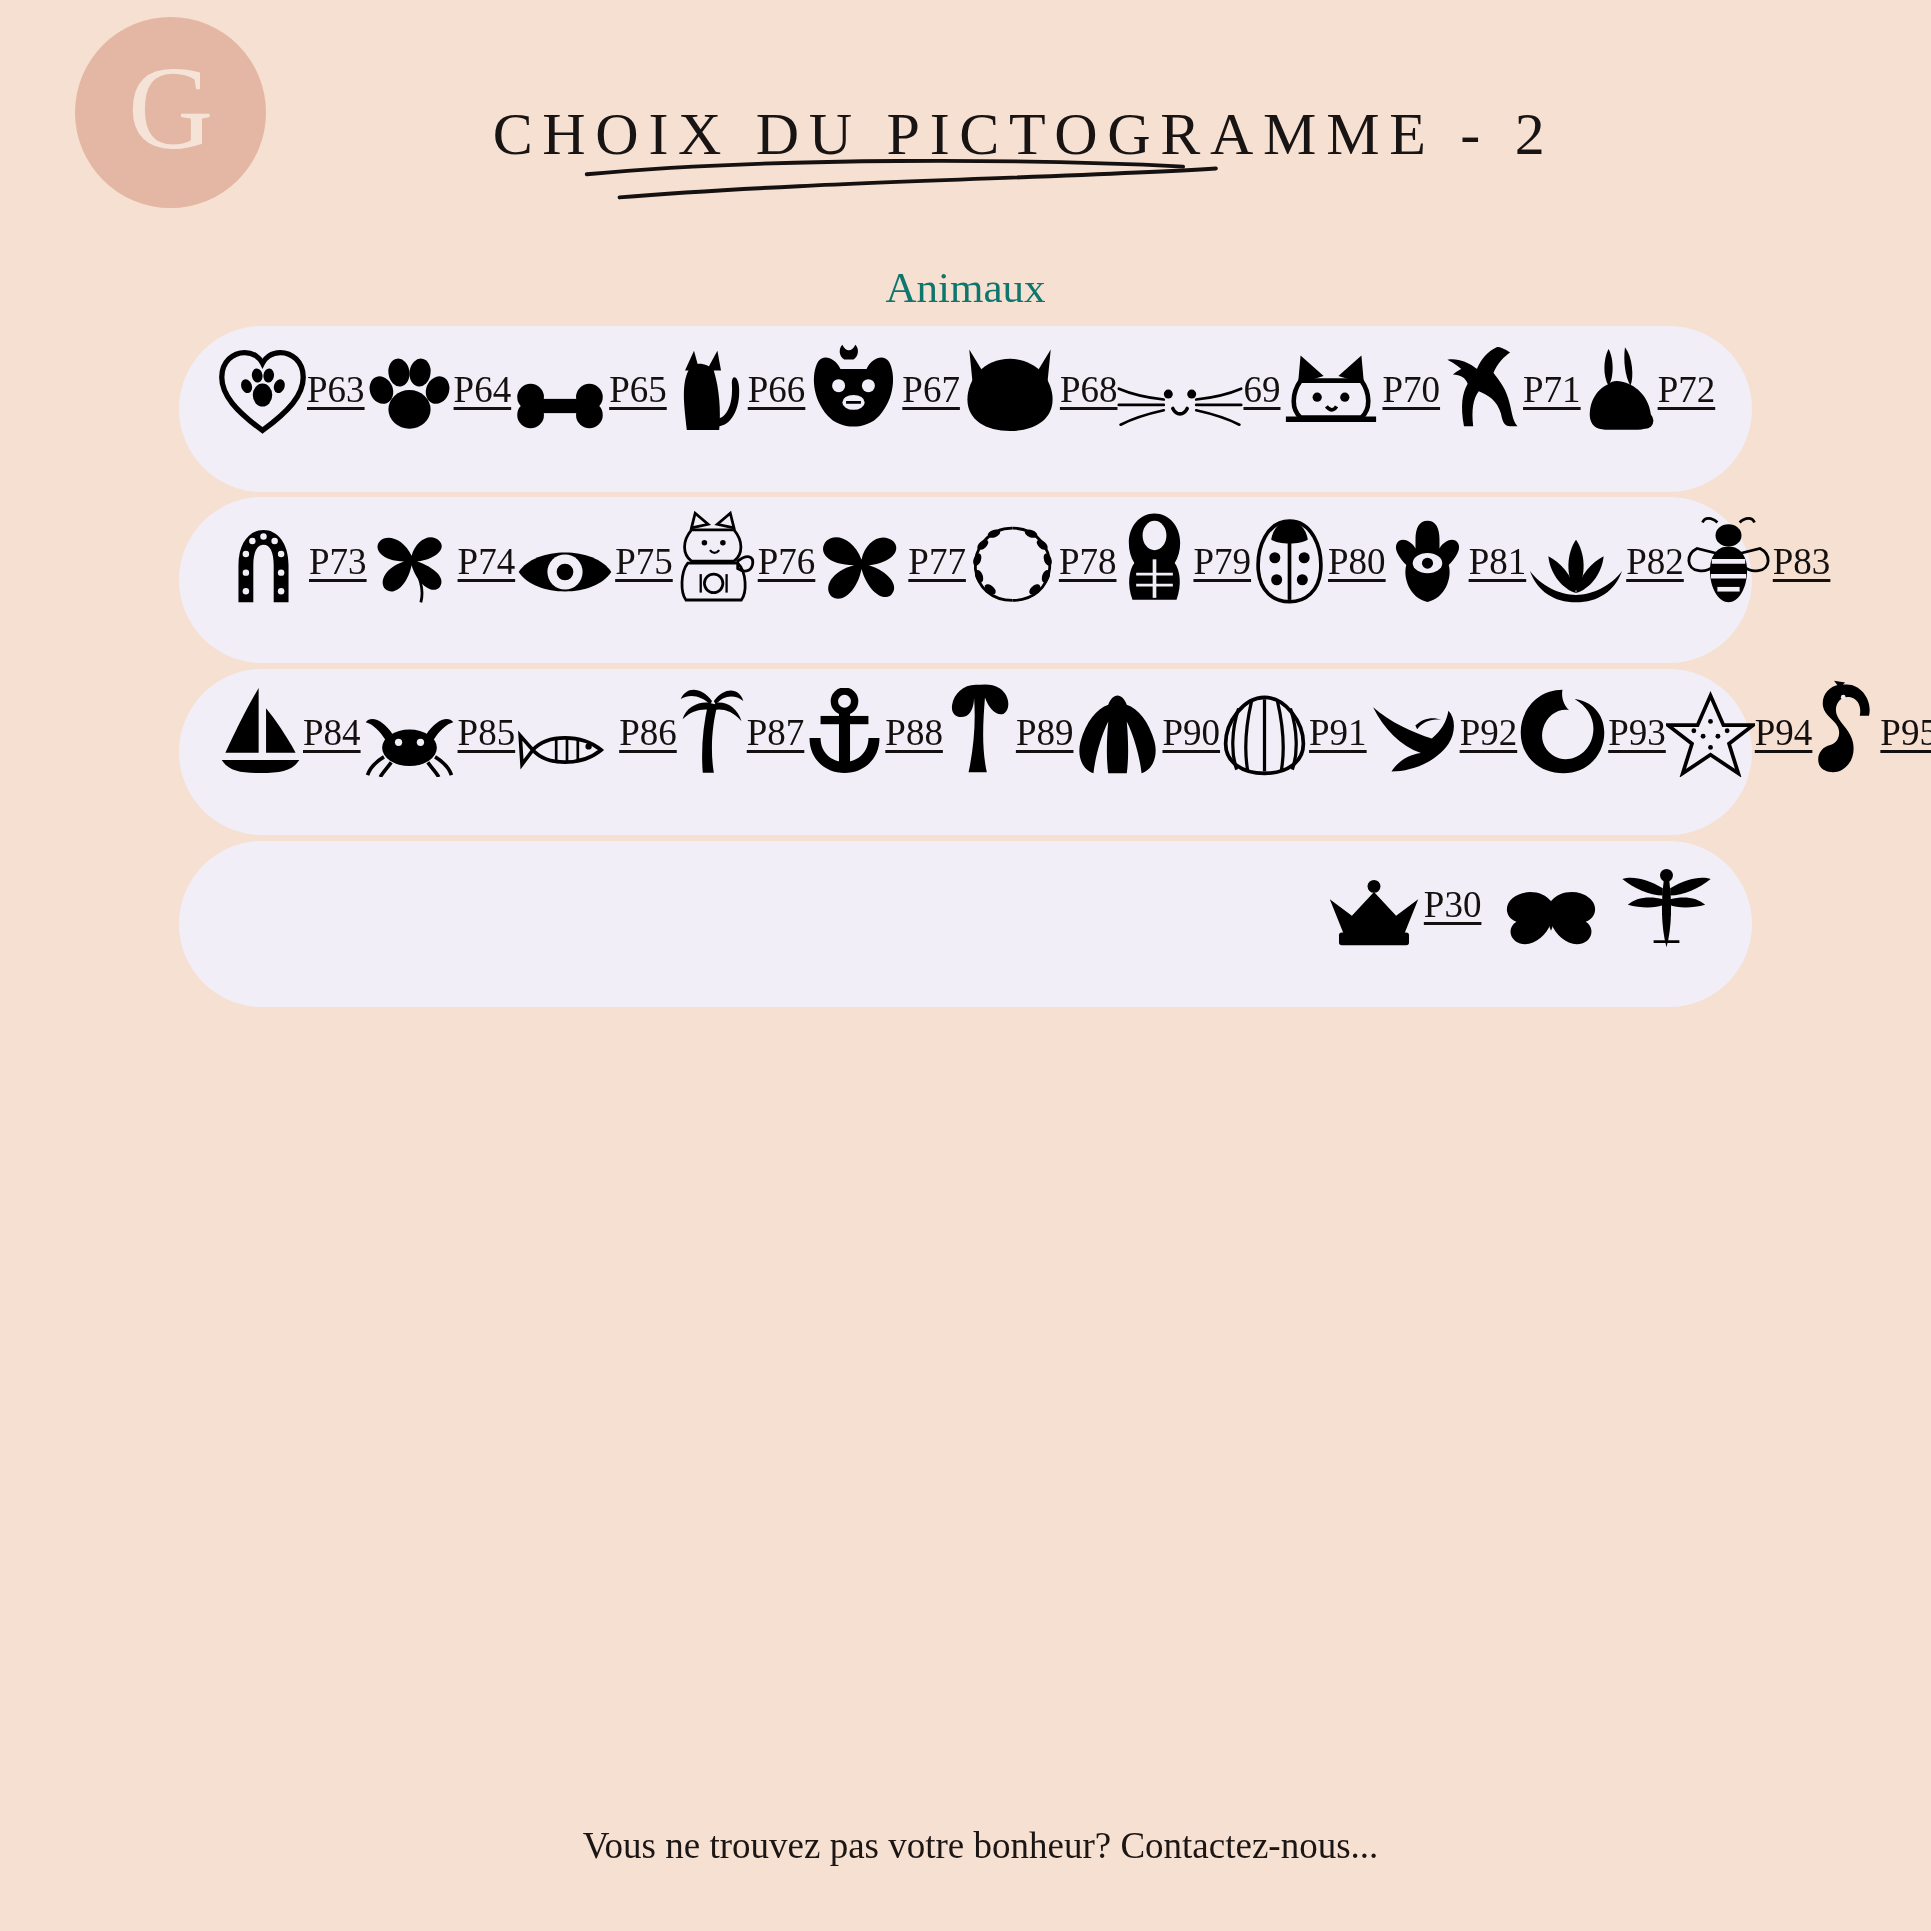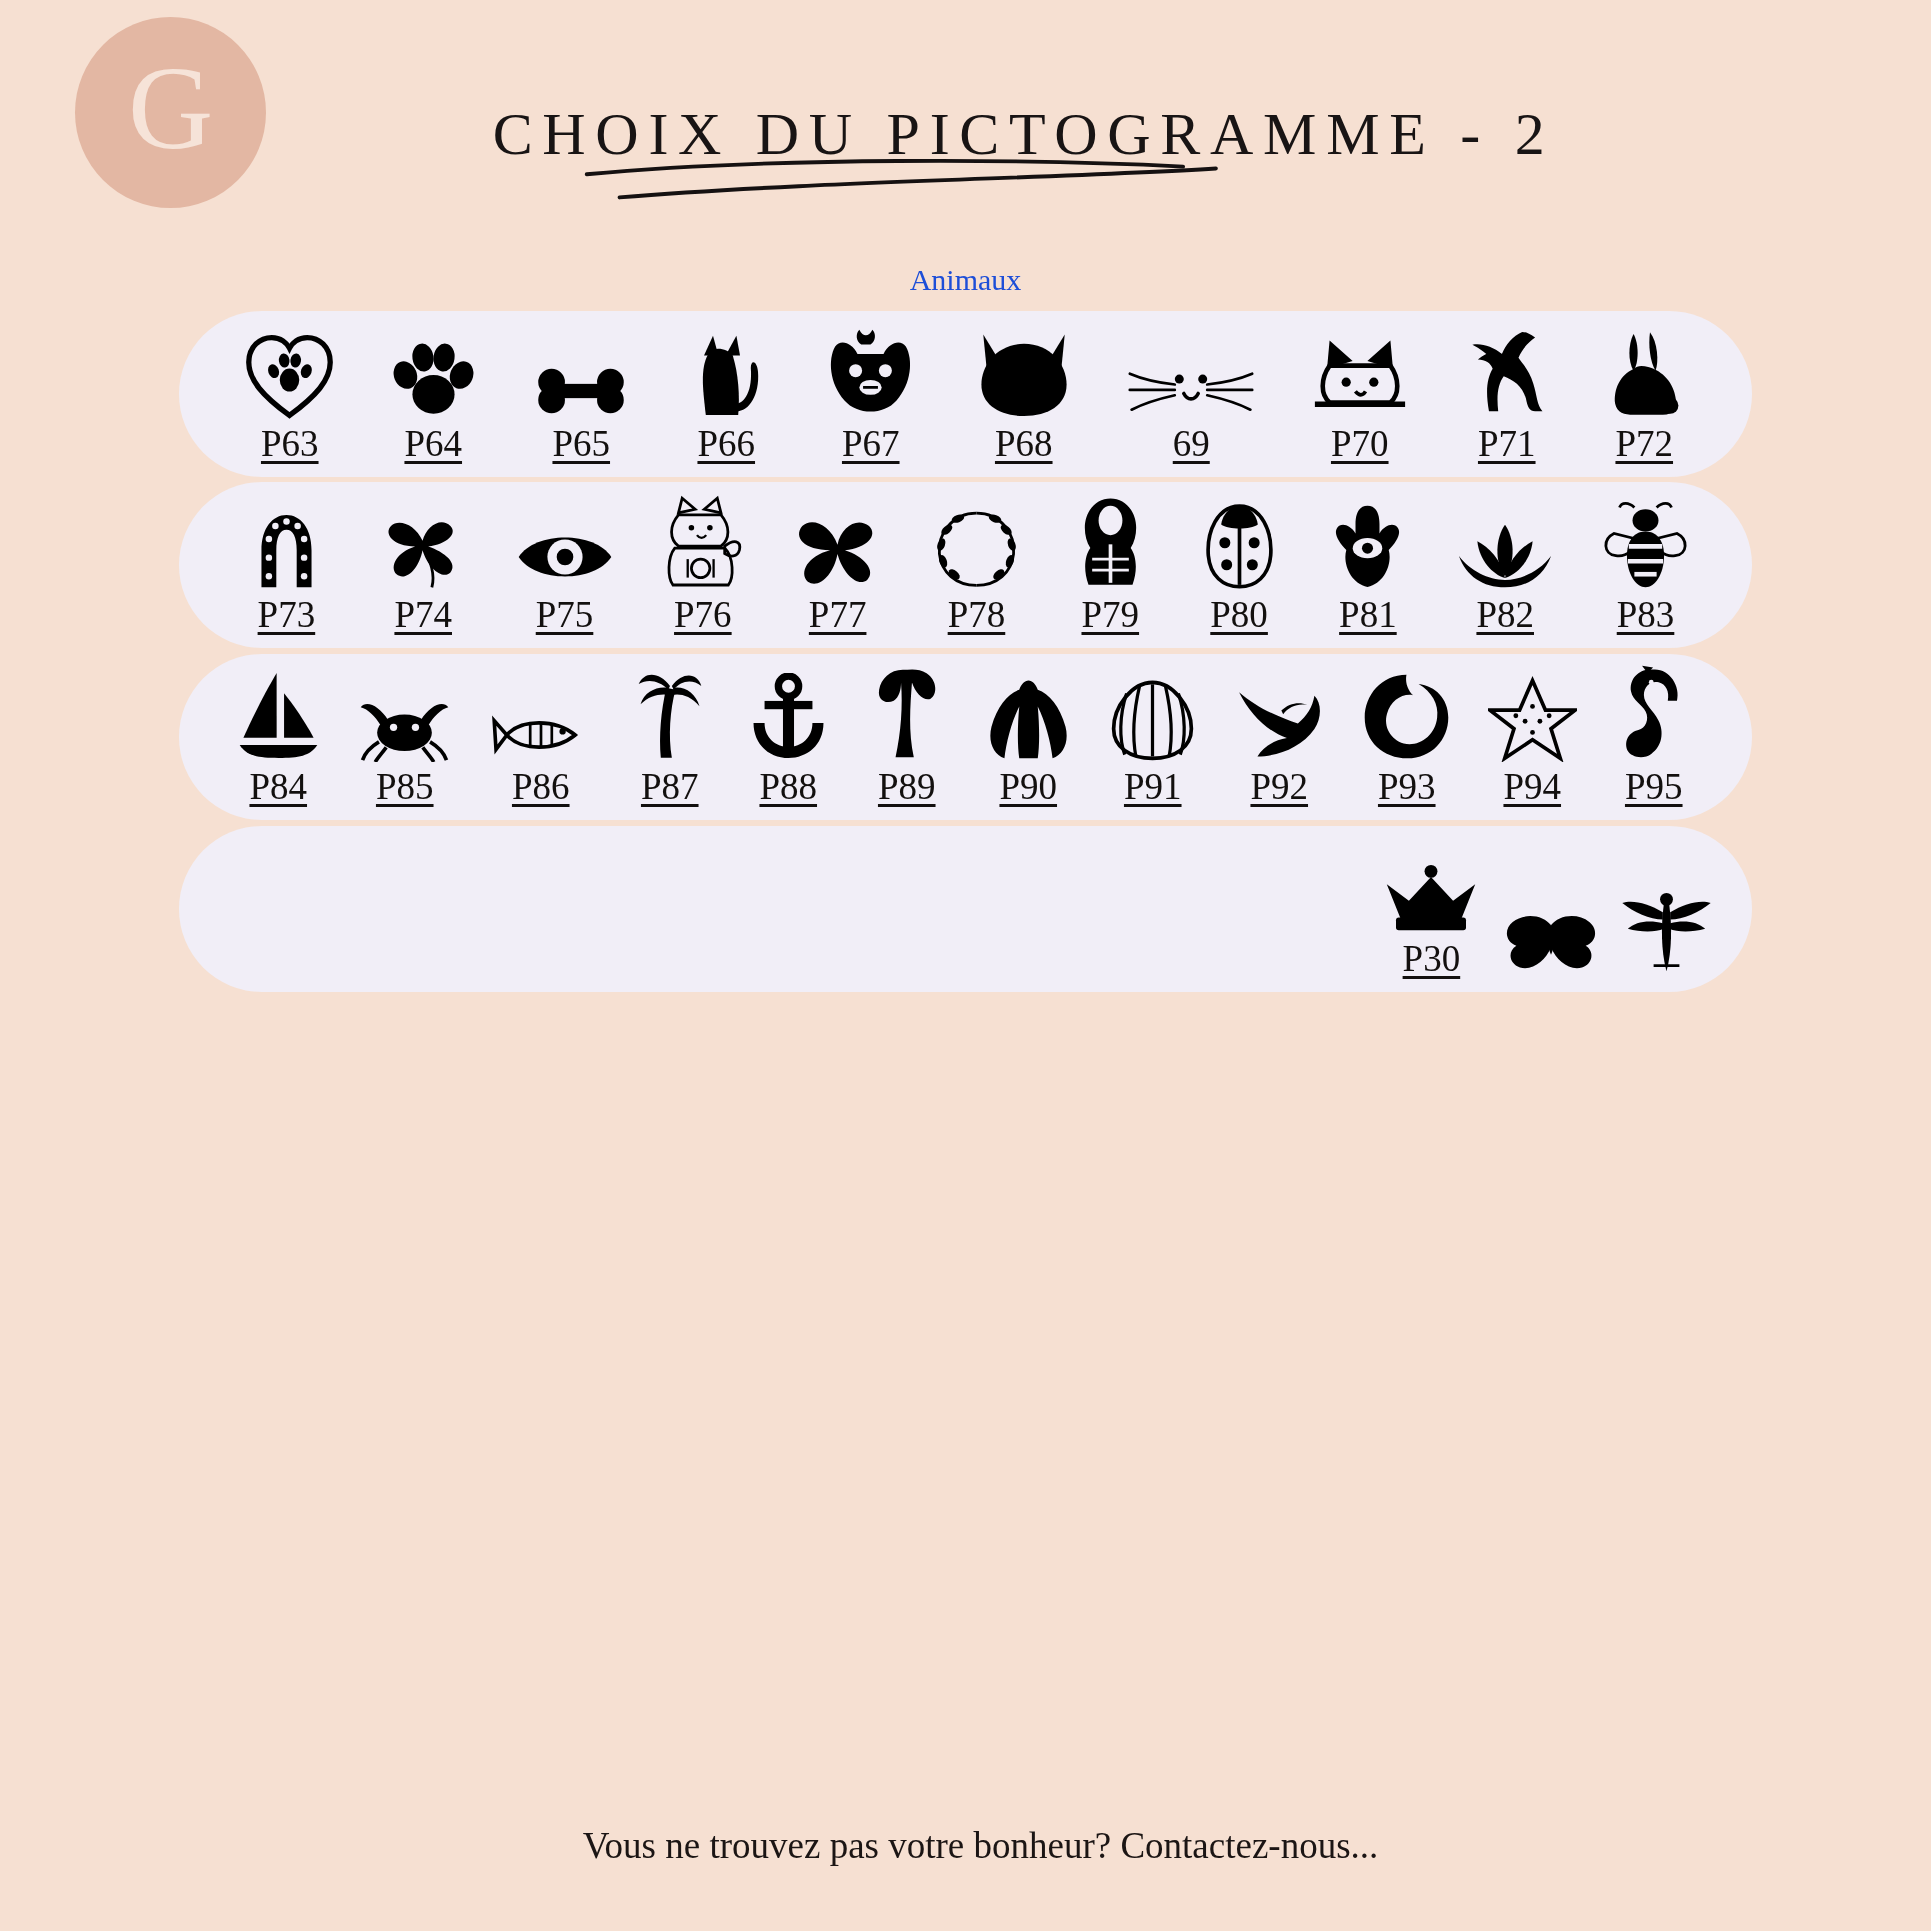--- a/index.html
+++ b/index.html
@@ -69,22 +69,22 @@
     top: 263px;
     left: 0;
     right: 0;
   }
   .section {
     margin-bottom: 5.8px;
   }
   .section-title {
     text-align: center;
     font-family: "Liberation Serif", serif;
-    font-size: 30px;
-    color: #1d4ed8;
+    font-size: 43px;
+    color: #0f766e;
     margin: 0 0 13.5px 0;
     font-weight: normal;
   }
   .pill {
     margin: 0 179px;
     background: #f1eef7;
     border-radius: 83px;
     min-height: 166px;
     display: flex;
     align-items: flex-start;
@@ -100,21 +100,20 @@
     align-items: flex-end;
     justify-content: space-around;
   }
   .items.left {
     justify-content: flex-end;
     gap: 19.3px;
     padding-left: 17.4px;
   }
   .item {
     display: flex;
-    flex-direction: column;
     align-items: center;
     justify-content: flex-end;
     min-width: 83px;
   }
   .glyph {
     height: 93px;
     display: flex;
     align-items: flex-end;
     justify-content: center;
   }

